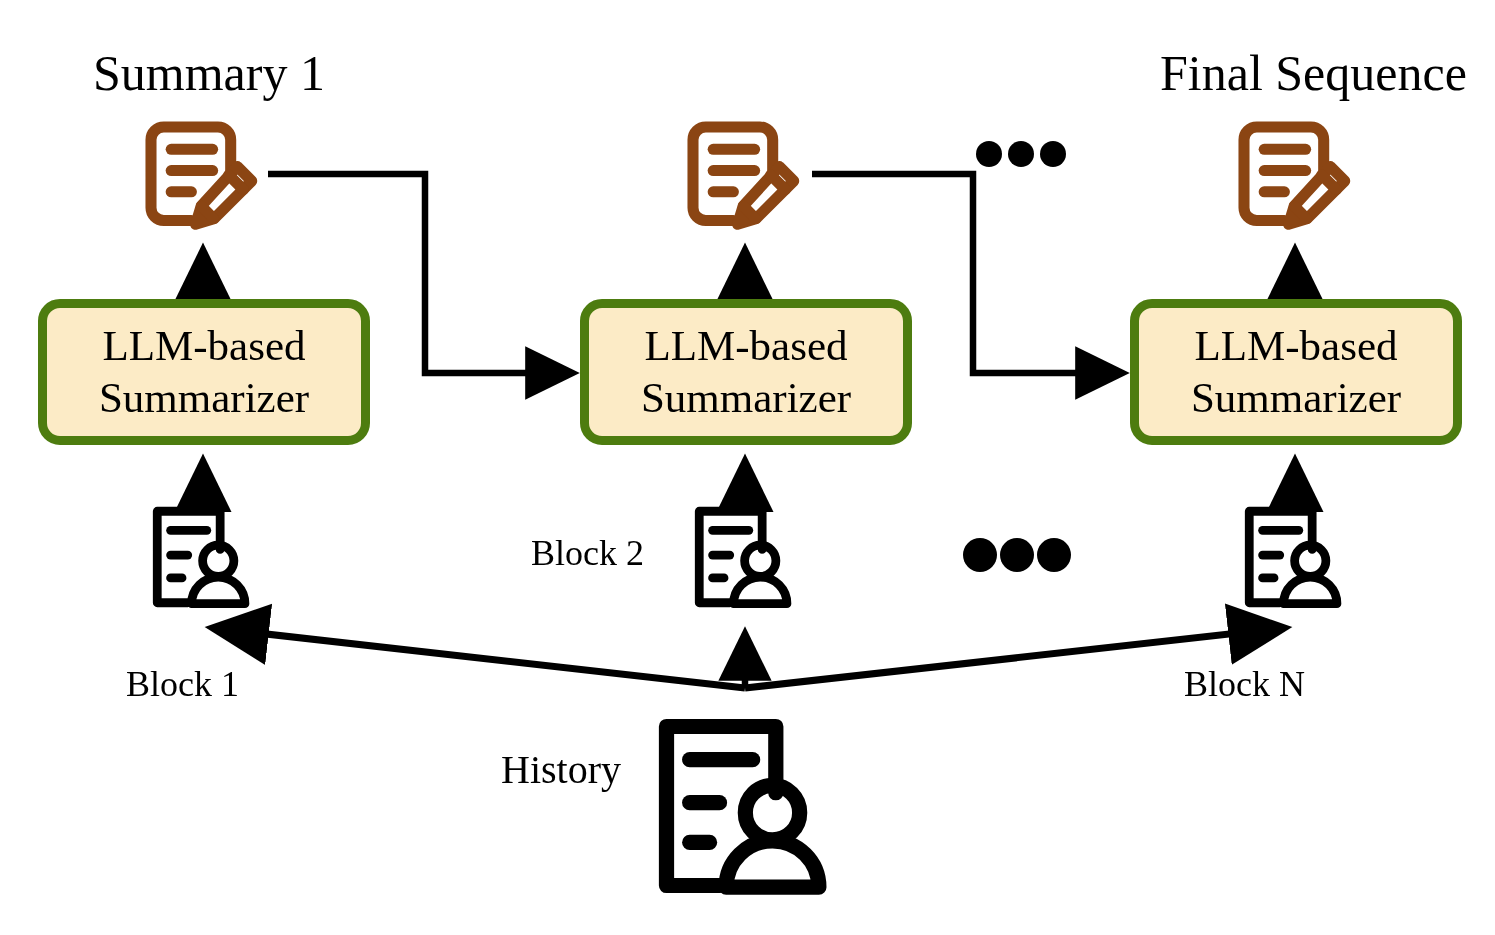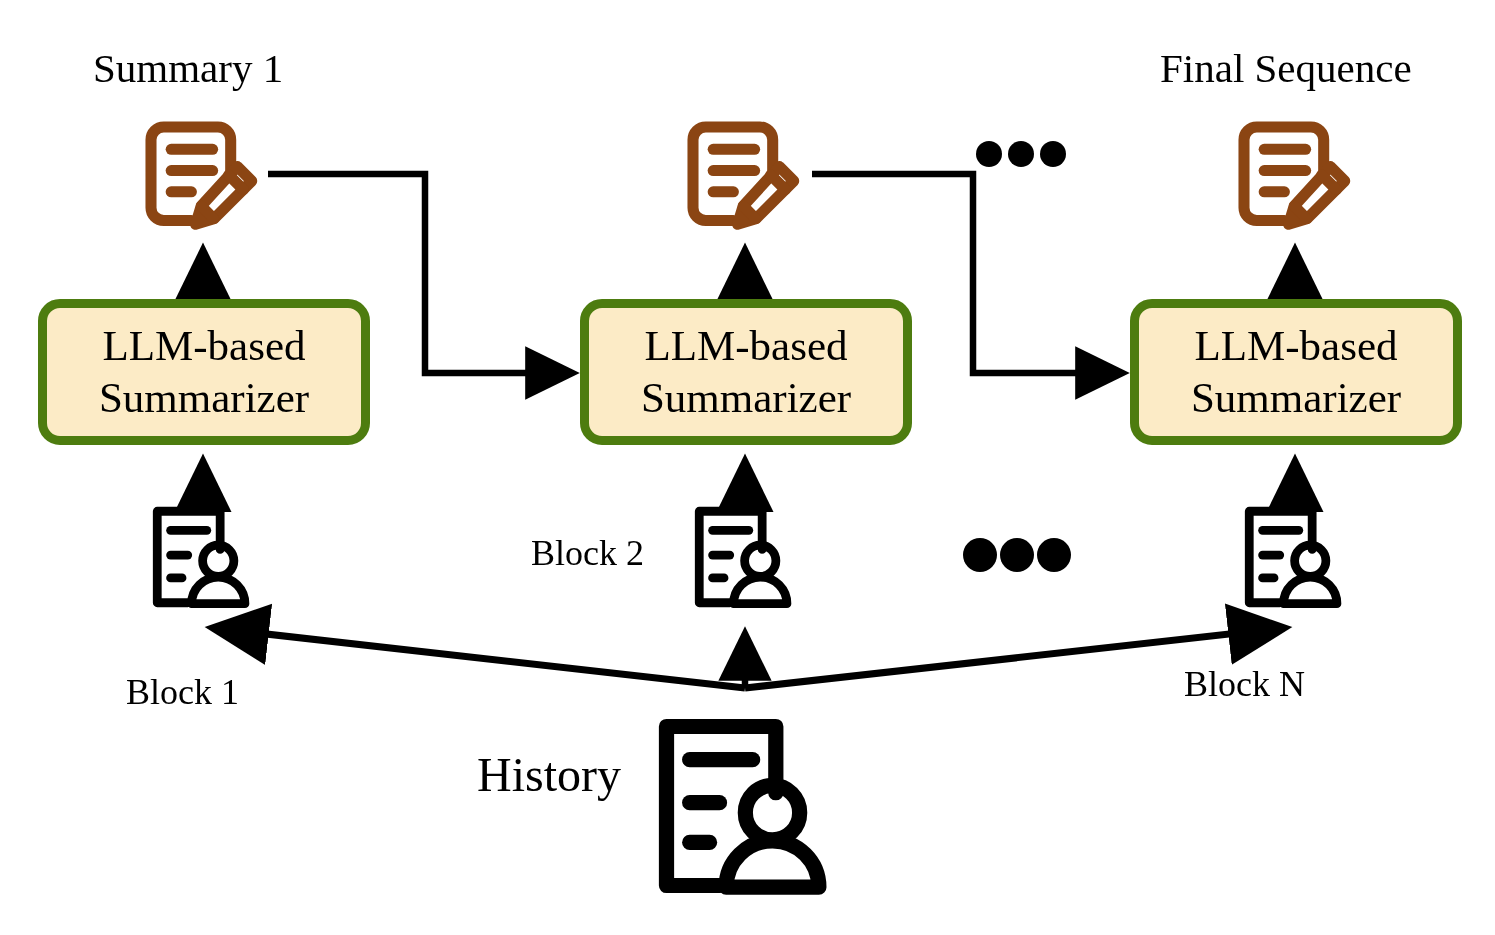--- a/index.html
+++ b/index.html
@@ -16,24 +16,24 @@
     font-family: "Liberation Serif", "DejaVu Serif", serif;
     color: #000000;
   }
   .label {
     position: absolute;
     white-space: nowrap;
     color: #000;
     font-family: "Liberation Serif", "DejaVu Serif", serif;
     line-height: 1;
   }
-  .summary-label { font-size: 41px; }
+  .summary-label { font-size: 50px; }
   .block-label   { font-size: 36px; text-align: center; }
   .hist-label {
-    font-size: 48px;
+    font-size: 40px;
     text-align: right;
     line-height: 1.12;
   }
   .llm-box {
     position: absolute;
     box-sizing: border-box;
     background: #FCEBC6;
     border: 9px solid #4d7c0f;
     border-radius: 22px;
     display: flex;
@@ -201,21 +201,21 @@
   </div>
 
   <div class="icon" style="left:962px; top:534px;">
     <svg width="110" height="42" viewBox="0 0 110 42">
       <circle cx="18" cy="21" r="17" fill="#000"></circle>
       <circle cx="55" cy="21" r="17" fill="#000"></circle>
       <circle cx="92" cy="21" r="17" fill="#000"></circle>
     </svg>
   </div>
 
-  <div class="label block-label" style="left:126px; top:666px;margin-top:8px;">Block 1</div>
+  <div class="label block-label" style="left:126px; top:666px;">Block 1</div>
   <div class="label block-label" style="left:531px; top:535px;">Block 2</div>
   <div class="label block-label" style="left:1184px; top:666px;">Block N</div>
 
   <div class="label hist-label" style="left:378px; top:748px; width:243px;">
     <div>History</div>
   </div>
 
   <div class="icon" style="left:640px; top:700px;">
     <svg width="212" height="212" viewBox="0 0 64 64">
       <g fill="none" stroke="#000" stroke-width="4.6" stroke-linecap="round" stroke-linejoin="round">

